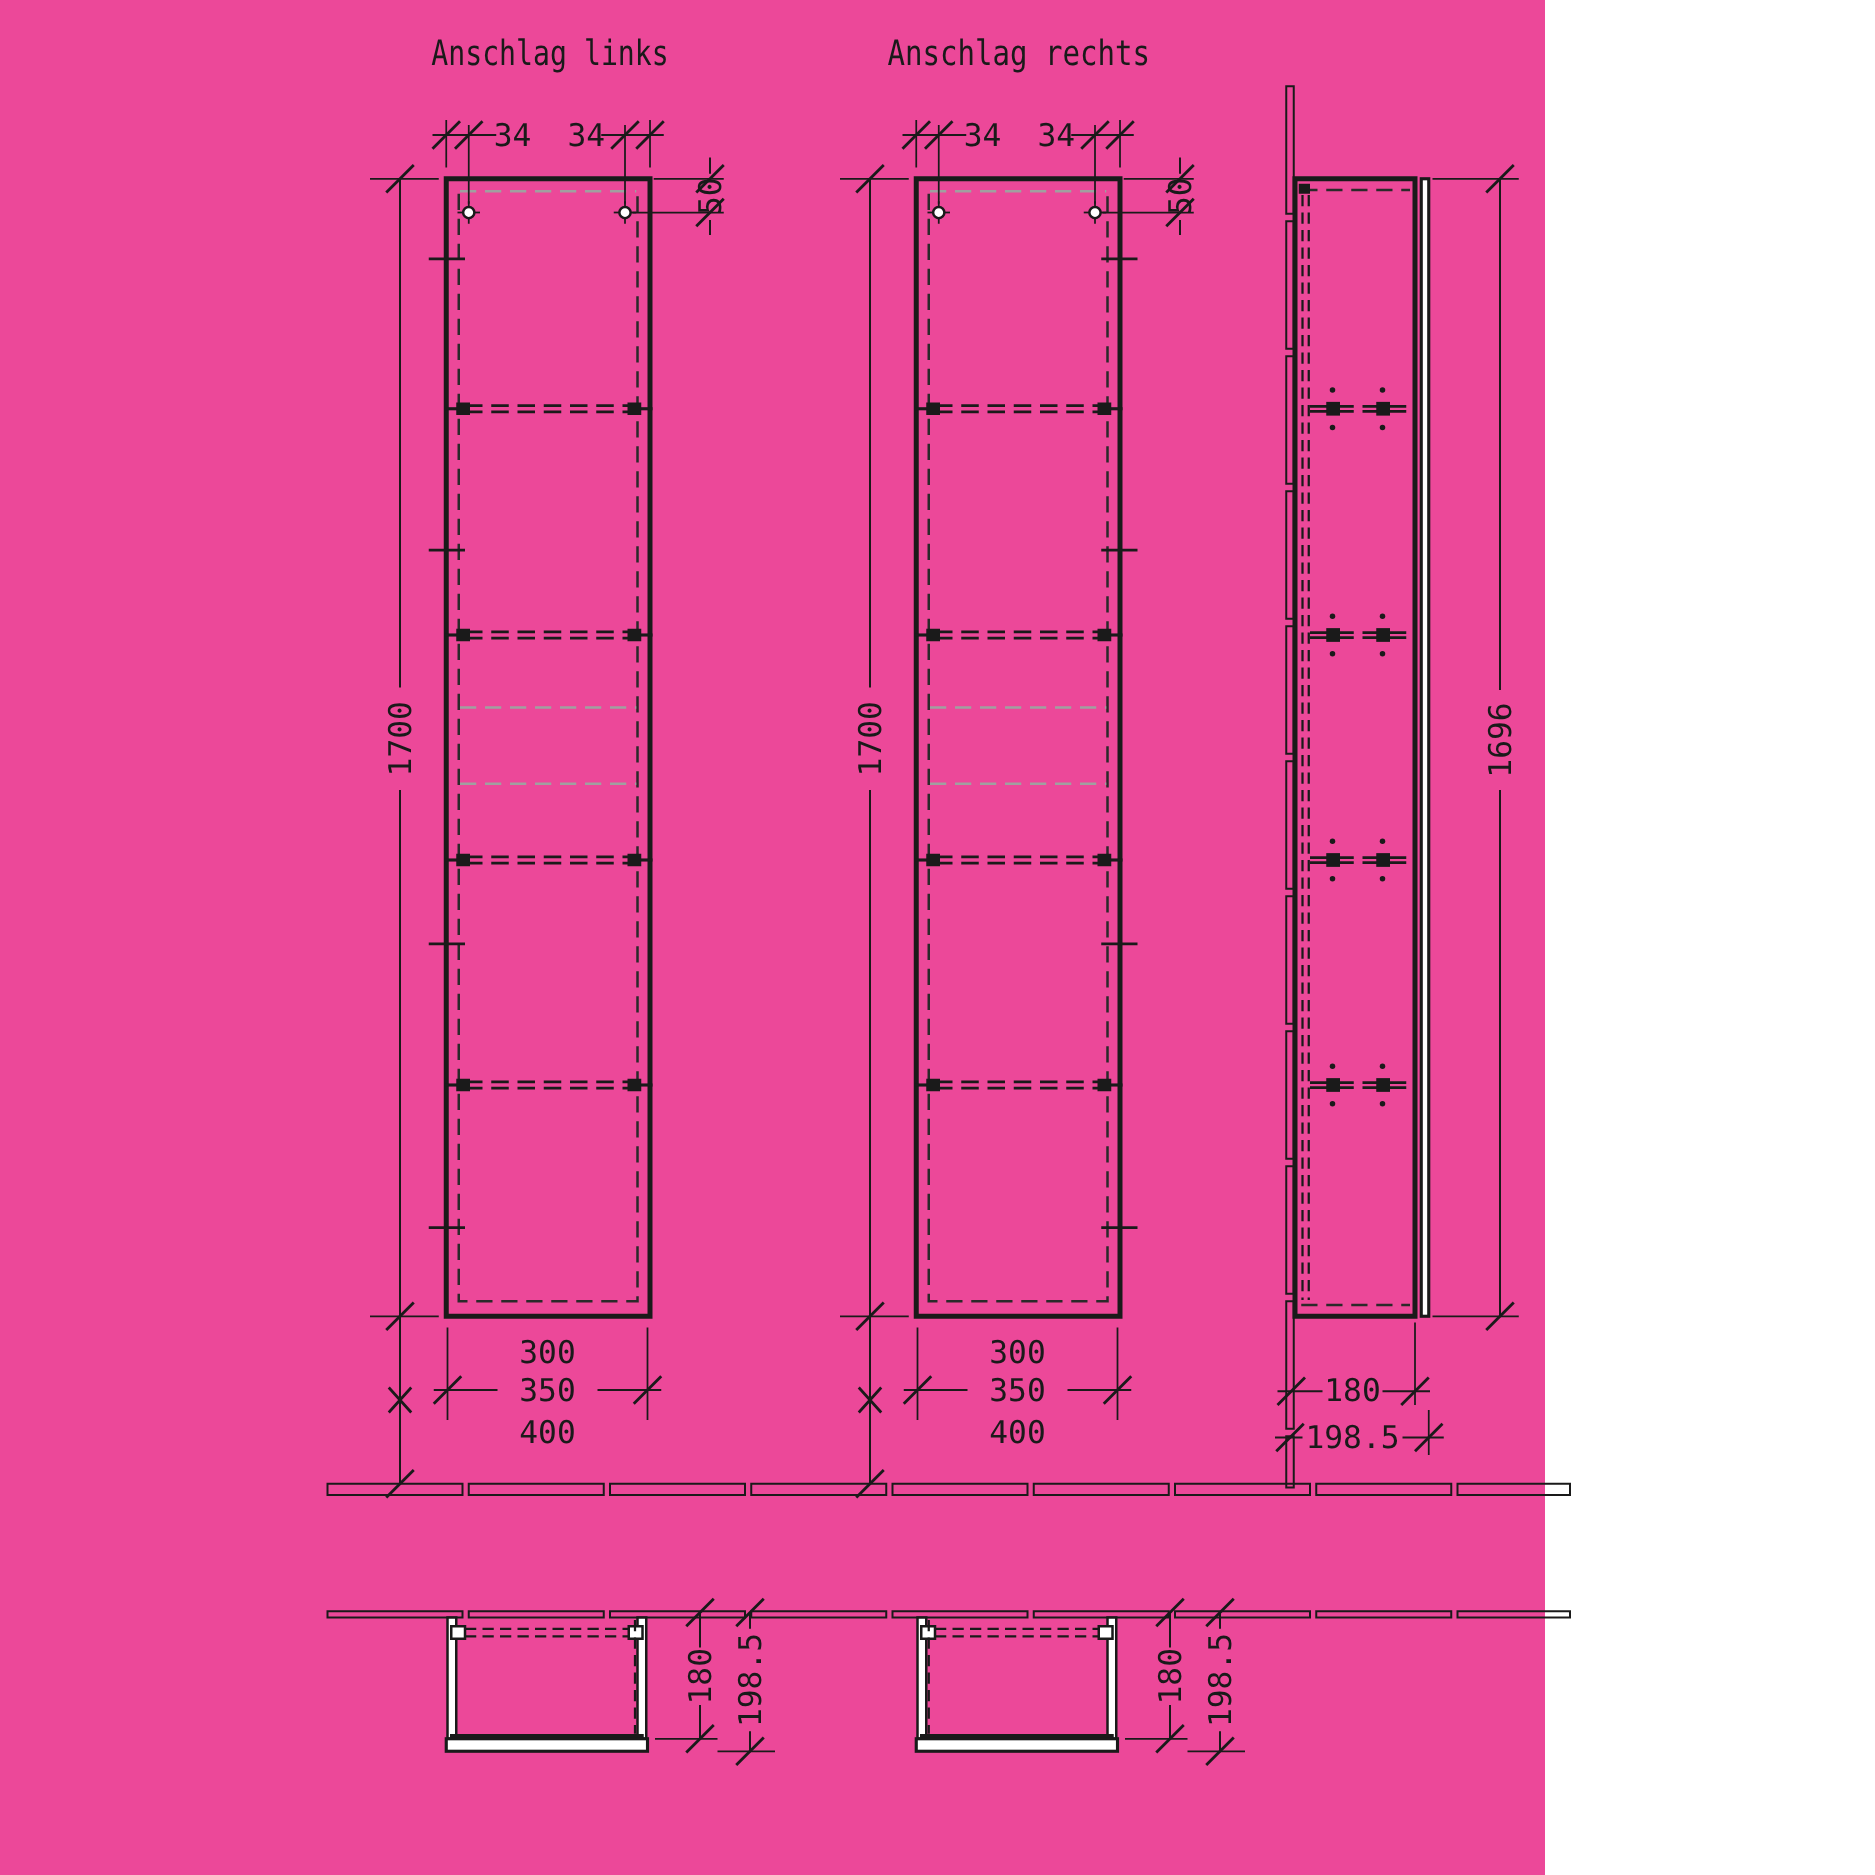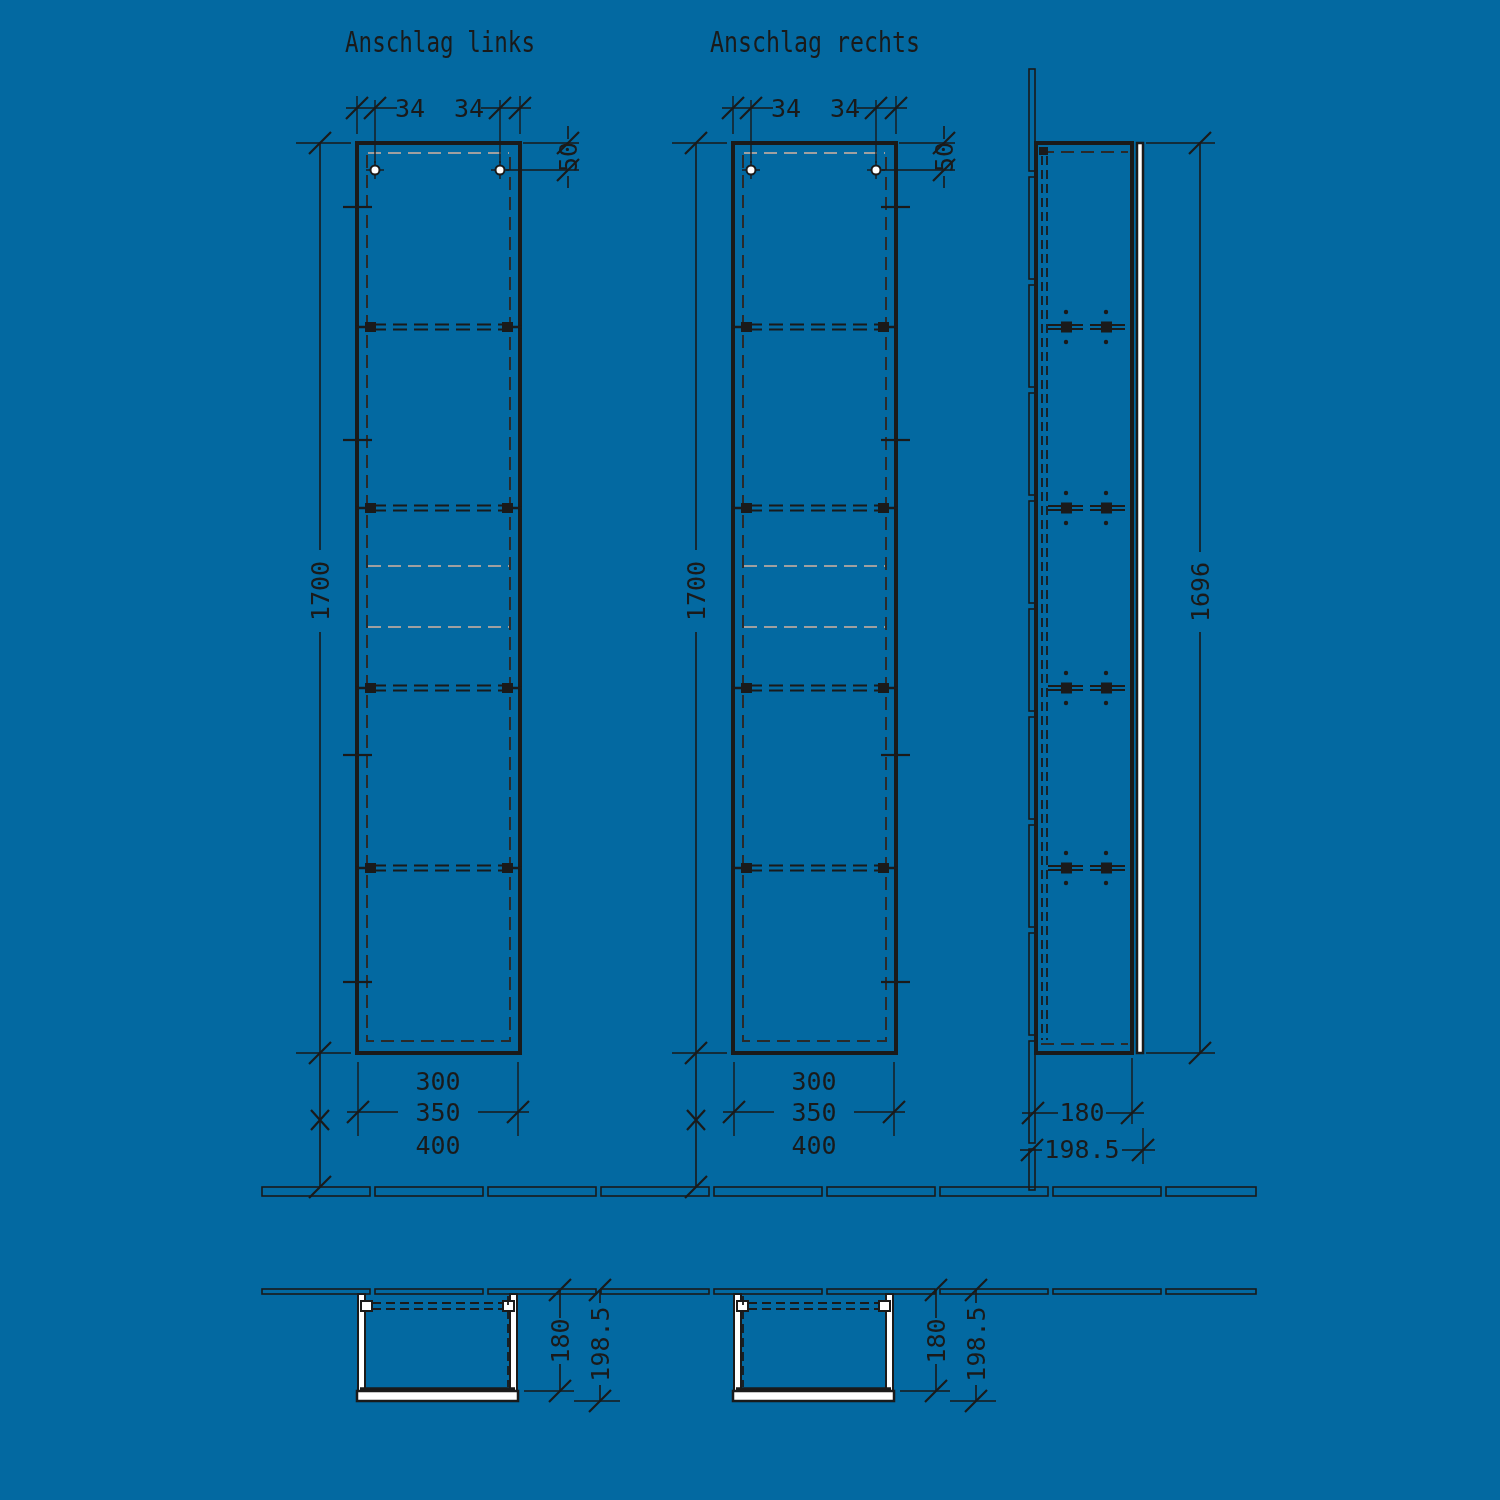--- a/index.html
+++ b/index.html
@@ -1,16 +1,16 @@
 <!DOCTYPE html>
 <html><head>
 <meta charset="utf-8">
 <style>
   html,body{margin:0;padding:0;background:#ffffff;}
-  .stage{width:1500px;height:1500px;background:#0369a1;position:relative;}
+  .stage{width:1236px;height:1500px;background:#ec4899;position:relative;}
   svg{display:block;}
   
   .w4{fill:none;stroke:#1a1a1a;stroke-width:4;}
   .w2{fill:#ffffff;stroke:#1a1a1a;stroke-width:2;}
   .w25{fill:#ffffff;stroke:#1a1a1a;stroke-width:2.5;}
   .edge{stroke:#1a1a1a;stroke-width:3.5;}
   .dsh{fill:none;stroke:#2a2a2a;stroke-width:2;stroke-dasharray:13 7;}
   .gdsh{fill:none;stroke:#a0a0a0;stroke-width:2;stroke-dasharray:13 7;}
   .shd{fill:none;stroke:#1a1a1a;stroke-width:2.2;stroke-dasharray:14 7;}
   .bdsh{fill:none;stroke:#1a1a1a;stroke-width:1.8;stroke-dasharray:9 5;}

